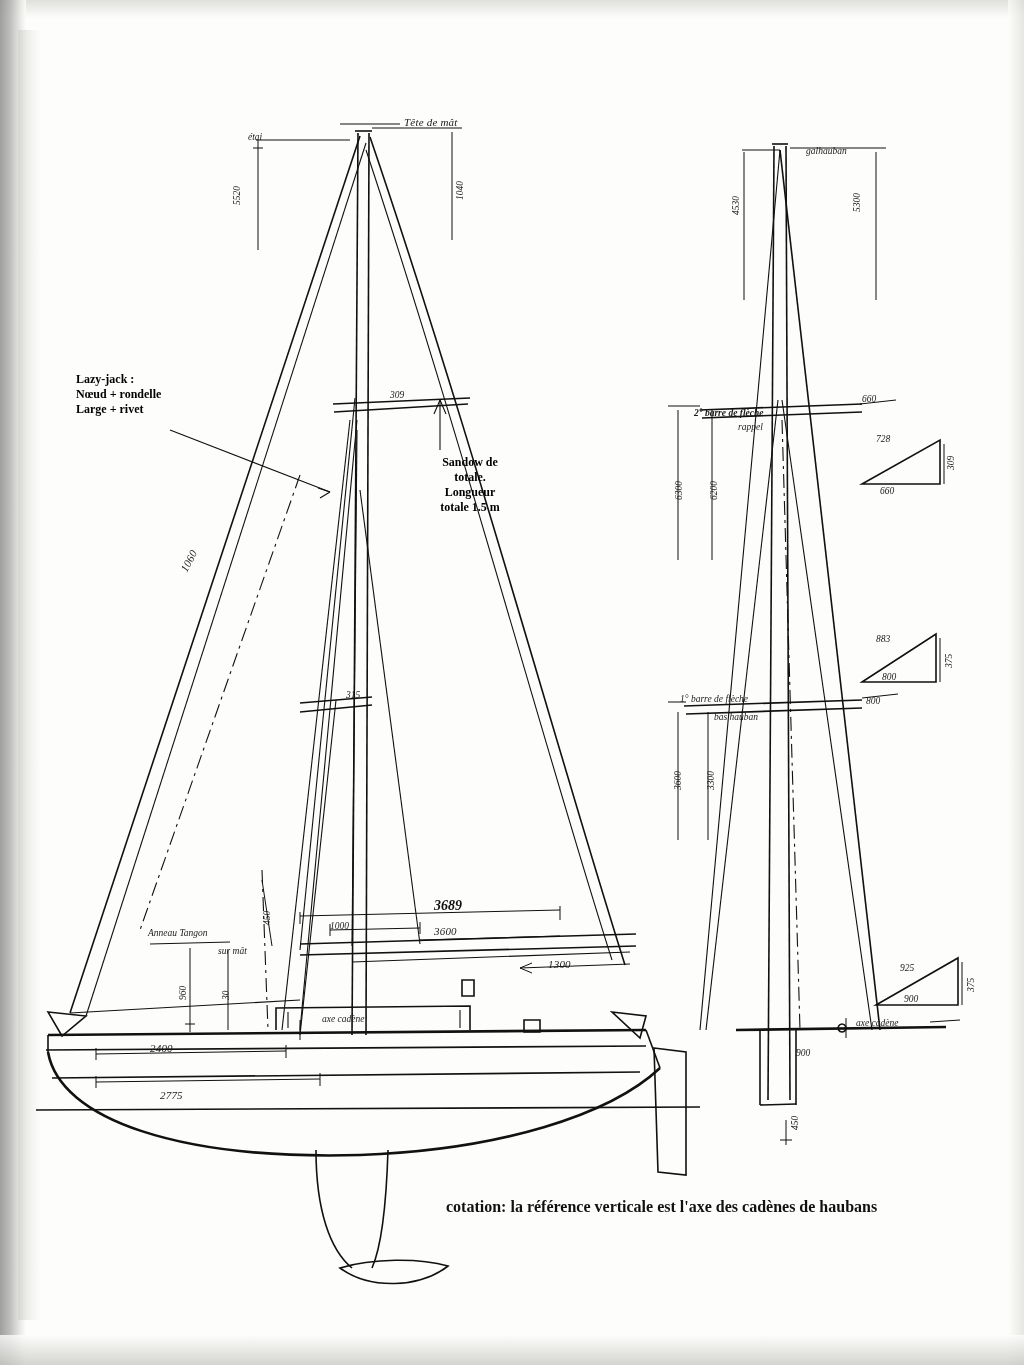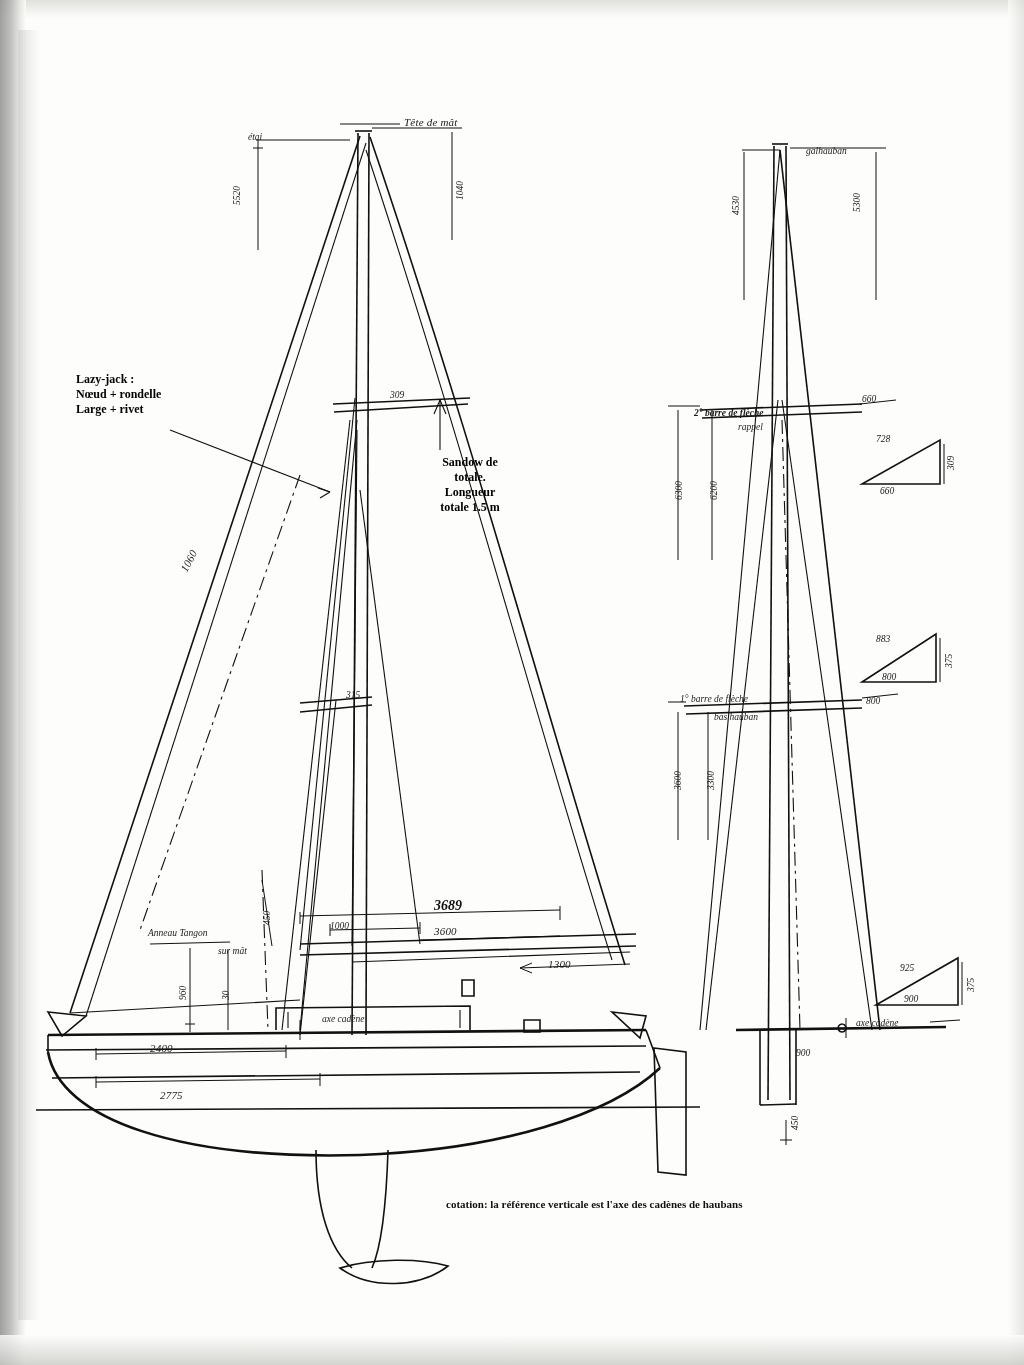--- a/index.html
+++ b/index.html
@@ -24,21 +24,21 @@
   .ln-h{stroke:#111;fill:none;stroke-width:2.6;}
   .ln-d{stroke:#111;fill:none;stroke-width:1.1;stroke-dasharray:14 5 3 5;}
   .ln-dim{stroke:#111;fill:none;stroke-width:1.0;}
 
   .txt{position:absolute;color:#111;}
   .hand{font-family:"Liberation Serif", serif;font-style:italic;font-size:11px;color:#1a1a1a;
         letter-spacing:.2px;}
   .hand-s{font-family:"Liberation Serif", serif;font-style:italic;font-size:9.5px;color:#1a1a1a;}
   .hand-b{font-family:"Liberation Serif", serif;font-style:italic;font-size:14px;color:#111;font-weight:600;}
   .note{font-family:"Liberation Serif", serif;font-size:12px;color:#000;line-height:1.25;font-weight:600;}
-  .caption{font-family:"Liberation Serif", serif;font-size:11px;color:#111;font-weight:700;}
+  .caption{font-family:"Liberation Serif", serif;font-size:16px;color:#111;font-weight:700;}
   .rot90{transform:rotate(-90deg);transform-origin:left top;white-space:nowrap;}
   .rot-s{transform:rotate(-62deg);transform-origin:left top;white-space:nowrap;}
 </style>
 </head>
 <body>
 
 <div id="page">
 
   <div class="edge-top"></div>
   <div class="edge-left"></div>

